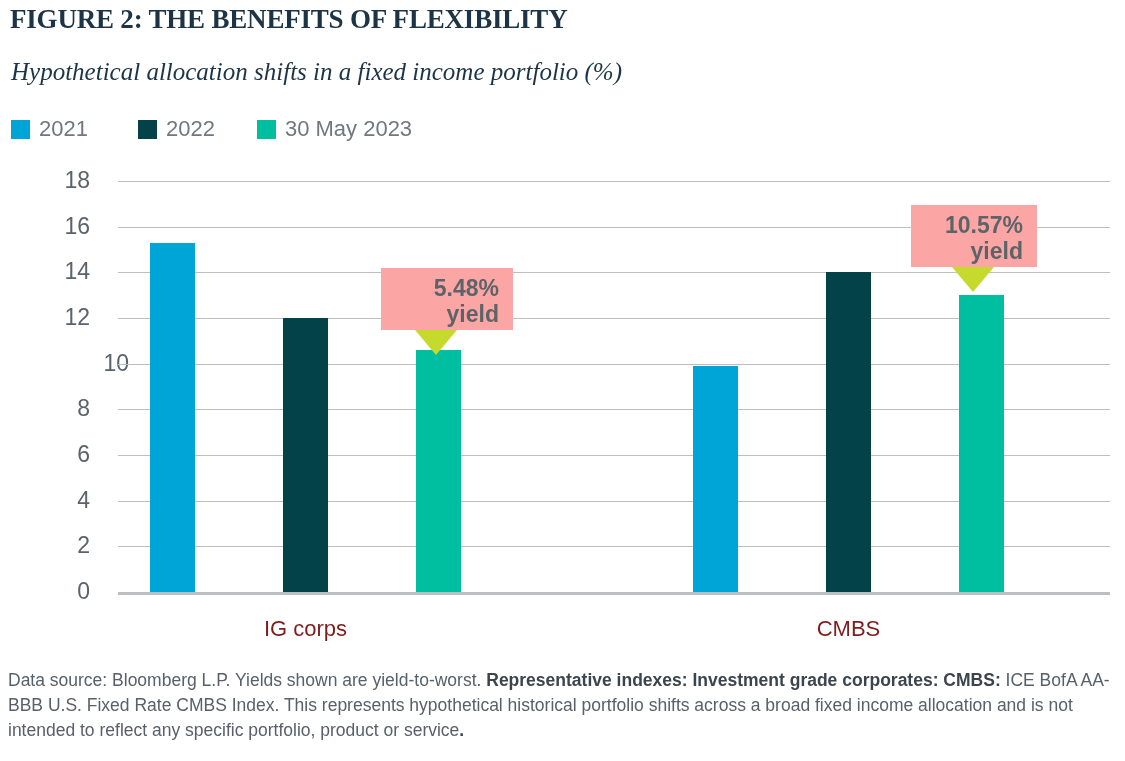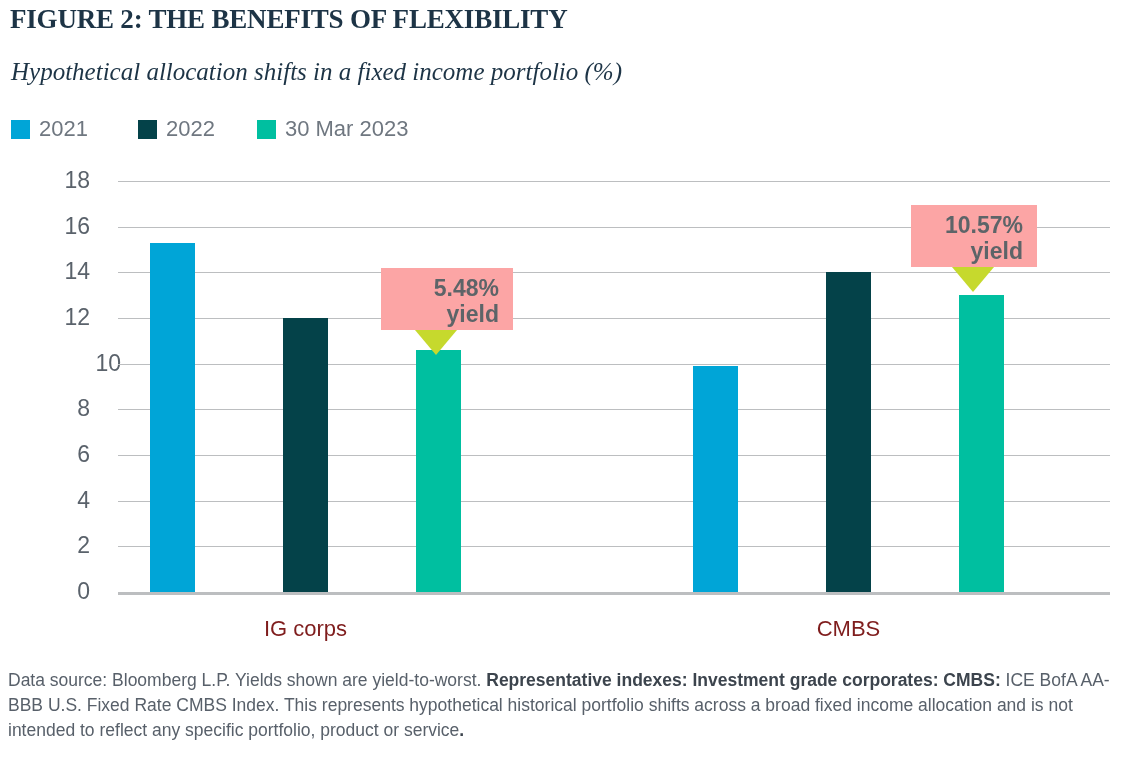--- a/index.html
+++ b/index.html
@@ -125,32 +125,32 @@
       <span class="legend-label">2021</span>
     </div>
     <span class="lg-gap1"></span>
     <div class="legend-item">
       <span class="legend-swatch" id="sw1" style="background: rgb(4, 66, 73);"></span>
       <span class="legend-label">2022</span>
     </div>
     <span class="lg-gap2"></span>
     <div class="legend-item">
       <span class="legend-swatch" id="sw2" style="background: rgb(0, 191, 160);"></span>
-      <span class="legend-label">30 Mar 2023</span>
+      <span class="legend-label">30 May 2023</span>
     </div>
   </div>
 
   <div class="chart">
     <div id="ytick-layer">
         <div class="ytick-wrap" style="left: 0px; top: 592px; width: 90px;">0</div>
         <div class="ytick-wrap" style="left: 0px; top: 546.333px; width: 90px;">2</div>
         <div class="ytick-wrap" style="left: 0px; top: 500.667px; width: 90px;">4</div>
         <div class="ytick-wrap" style="left: 0px; top: 455px; width: 90px;">6</div>
         <div class="ytick-wrap" style="left: 0px; top: 409.333px; width: 90px;">8</div>
-        <div class="ytick-wrap" style="left: 4px; top: 363.667px; width: 90px; padding-left: 27px;">10</div>
+        <div class="ytick-wrap" style="left: 12px; top: 363.667px; width: 90px; padding-left: 27px;">10</div>
         <div class="ytick-wrap" style="left: 0px; top: 318px; width: 90px;">12</div>
         <div class="ytick-wrap" style="left: 0px; top: 272.333px; width: 90px;">14</div>
         <div class="ytick-wrap" style="left: 0px; top: 226.667px; width: 90px;">16</div>
         <div class="ytick-wrap" style="left: 0px; top: 181px; width: 90px;">18</div>
       </div>
     <div class="plot" id="plot">
         <div class="gridline" style="top: 411px; height: 3px; background: rgb(188, 190, 192);"></div>
         <div class="gridline" style="top: 365.333px;"></div>
         <div class="gridline" style="top: 319.667px;"></div>
         <div class="gridline" style="top: 274px;"></div>

